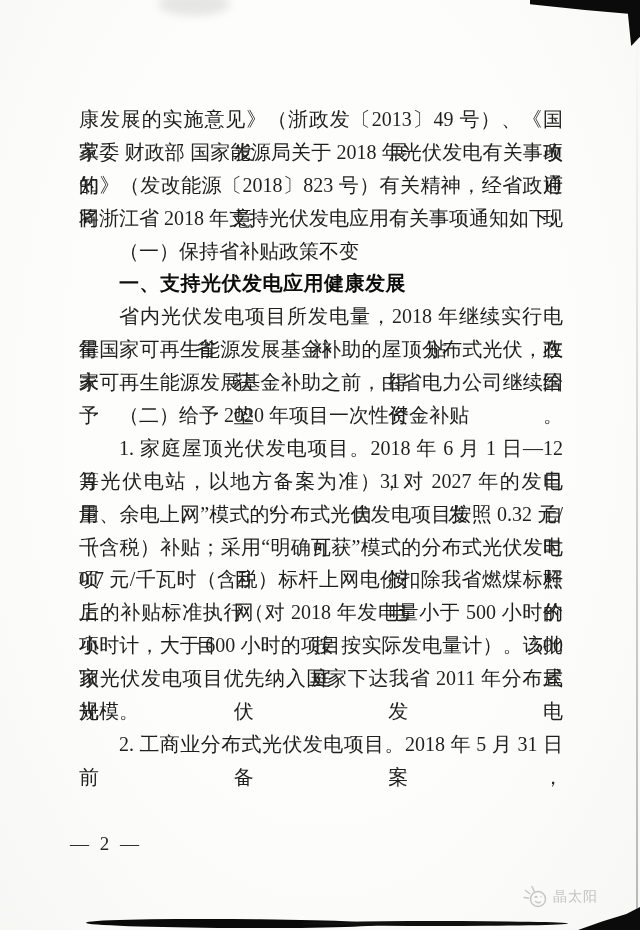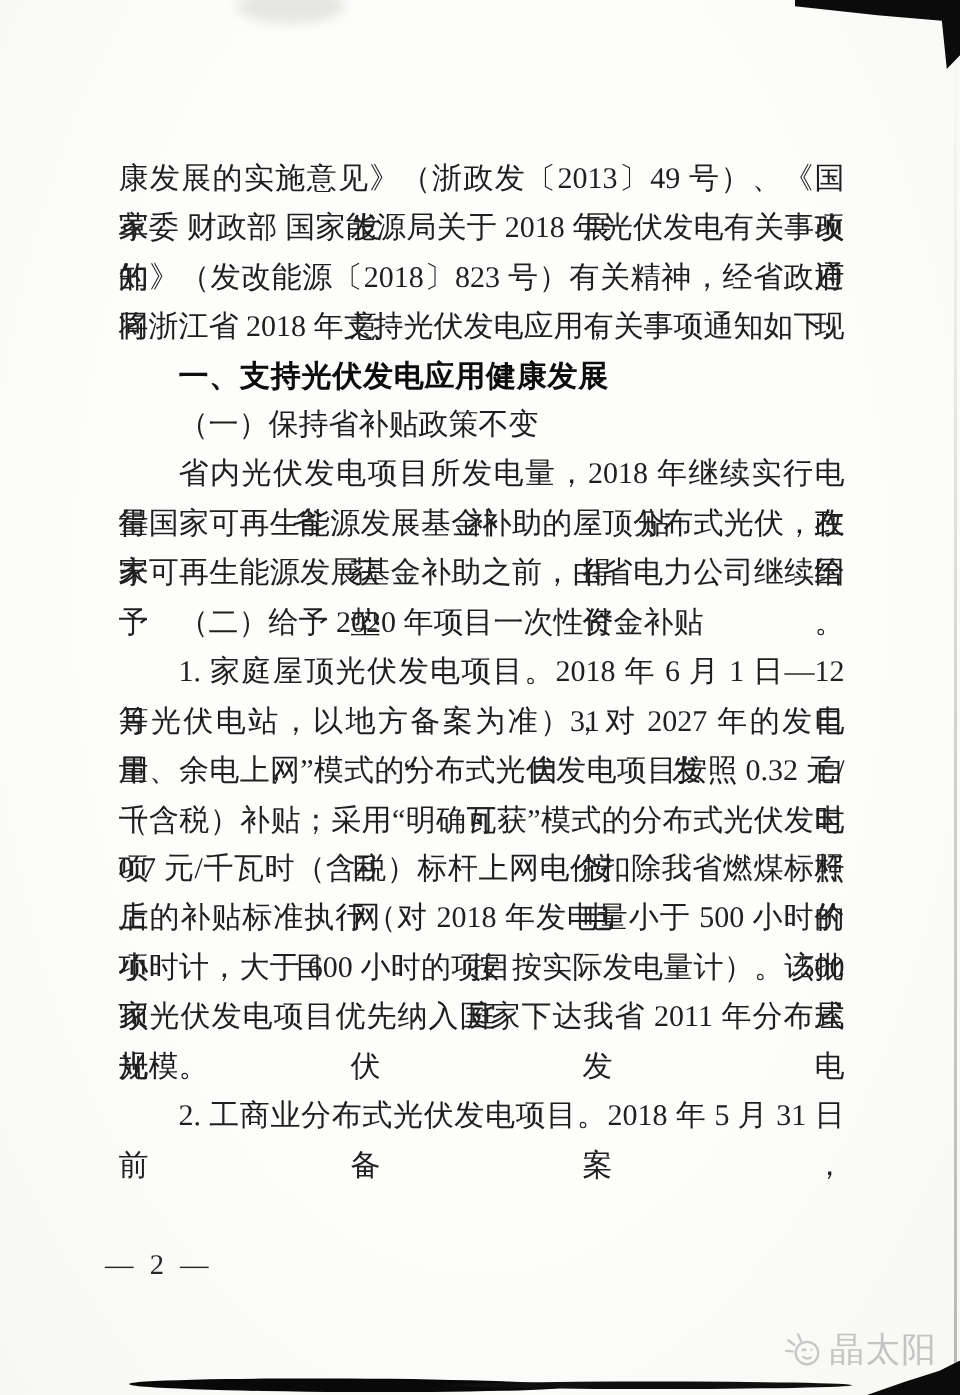--- a/index.html
+++ b/index.html
@@ -21,21 +21,21 @@
   .line.bold { font-weight:bold; color:#0d0d0d; letter-spacing:0.5px; }
   
   .page-number {
     position:absolute; left:70px; top:833px;
     font-size:19px; color:#262626; letter-spacing:3px;
   }
   
   .watermark {
     position:absolute; left:522px; top:884px;
     display:flex; align-items:center; gap:3px;
-    color:#c3c3c3; font-size:23px;
+    color:#c3c3c3; font-size:14px;
     font-family:"Liberation Sans","DejaVu Sans",sans-serif;
     letter-spacing:1px;
   }
   .watermark svg { display:block; }
   
   .mark { position:absolute; background:#0b0b0b; }
   .mark-top-right {
     top:0; right:0; width:110px; height:46px;
     clip-path: polygon(0 0, 100% 0, 100% 80%, 92% 100%, 89% 30%, 50% 22%, 0 9%);
   }
@@ -67,22 +67,22 @@
 
   <div class="smudge-top"></div>
   <div class="mark mark-top-right"></div>
   <div class="right-edge-shadow"></div>
 
   <div class="text-block">
     <div class="line fill">康发展的实施意见》（浙政发〔2013〕49 号）、《国家发展改</div>
     <div class="line fill">革委 财政部 国家能源局关于 2018 年光伏发电有关事项的通</div>
     <div class="line fill">知》（发改能源〔2018〕823 号）有关精神，经省政府同意，现</div>
     <div class="line">将浙江省 2018 年支持光伏发电应用有关事项通知如下:</div>
+    <div class="line indent">（一）保持省补贴政策不变</div>
     <div class="line indent bold">一、支持光伏发电应用健康发展</div>
-    <div class="line indent">（一）保持省补贴政策不变</div>
     <div class="line indent fill">省内光伏发电项目所发电量，2018 年继续实行电量省补贴政</div>
     <div class="line fill">得国家可再生能源发展基金补助的屋顶分布式光伏，在未获得国</div>
     <div class="line fill">家可再生能源发展基金补助之前，由省电力公司继续给予垫付。</div>
     <div class="line indent">（二）给予 2020 年项目一次性资金补贴</div>
     <div class="line indent fill">1. 家庭屋顶光伏发电项目。2018 年 6 月 1 日—12 月 31 日</div>
     <div class="line fill">等光伏电站，以地方备案为准），对 2027 年的发电量，“自发自</div>
     <div class="line fill">用、余电上网”模式的分布式光伏发电项目按照 0.32 元/千瓦时</div>
     <div class="line fill">（含税）补贴；采用“明确可获”模式的分布式光伏发电项目按照</div>
     <div class="line fill">0.7 元/千瓦时（含税）标杆上网电价扣除我省燃煤标杆上网电价</div>
     <div class="line fill">后的补贴标准执行（对 2018 年发电量小于 500 小时的项目按 500</div>

